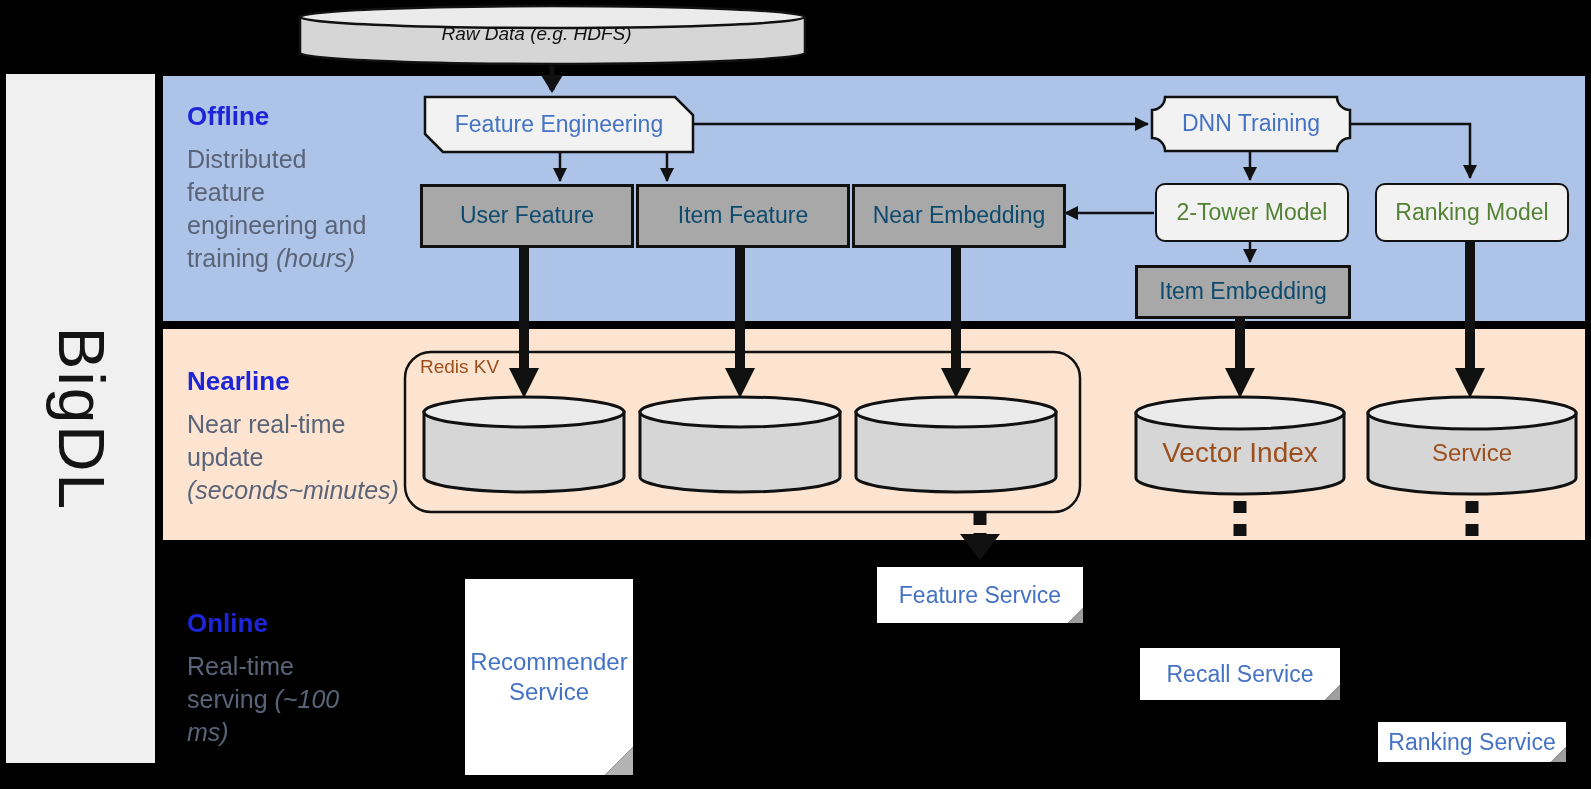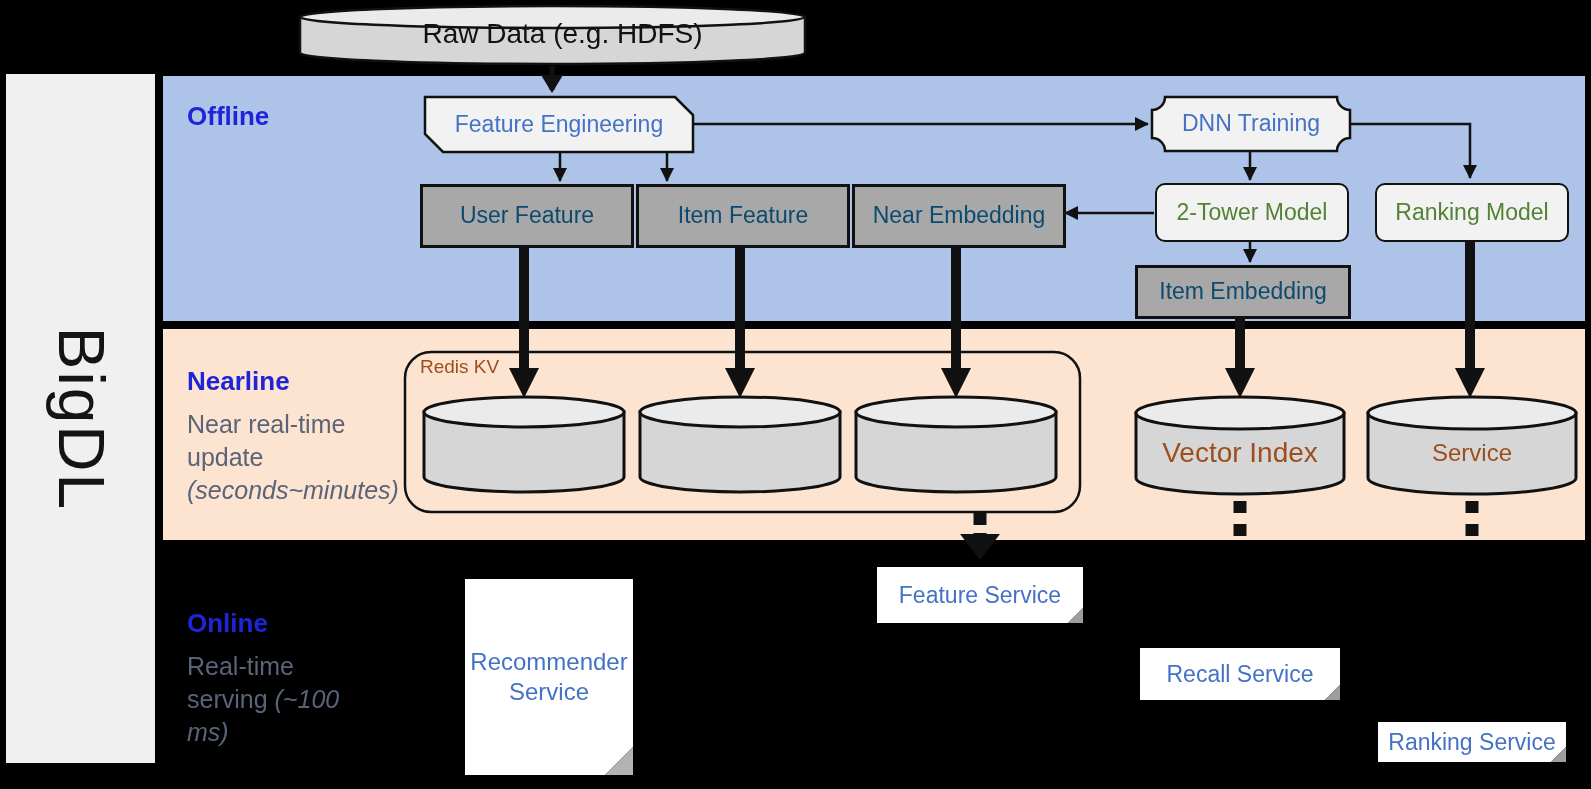--- a/index.html
+++ b/index.html
@@ -141,37 +141,41 @@
     </g>
 
     <g>
       <line x1="980" y1="513" x2="980" y2="534" stroke="#111" stroke-width="13" stroke-dasharray="12 8"></line>
       <polygon points="960,534 1000,534 980,560" fill="#111"></polygon>
     </g>
     <line x1="1240" y1="501" x2="1240" y2="543" stroke="#111" stroke-width="13" stroke-dasharray="12 11"></line>
     <line x1="1472" y1="501" x2="1472" y2="543" stroke="#111" stroke-width="13" stroke-dasharray="12 11"></line>
   </svg>
 
-  <div class="node shape-label black-t" style="left:310px;top:8px;width:505px;height:52px;font-size:28px;">Raw Data (e.g. HDFS)</div>
+  <div class="node shape-label black-t" style="left:284px;top:8px;width:505px;height:52px;font-size:19px;font-style:italic;">Raw Data (e.g. HDFS)</div>
   <div class="node shape-label blue-t" style="left:425px;top:97px;width:268px;height:55px;">Feature Engineering</div>
   <div class="node shape-label blue-t" style="left:1152px;top:97px;width:198px;height:54px;">DNN Training</div>
 
   <div class="node darkbox" style="left:420px;top:184px;width:208px;height:58px;">User Feature</div>
   <div class="node darkbox" style="left:636px;top:184px;width:208px;height:58px;">Item Feature</div>
   <div class="node darkbox" style="left:852px;top:184px;width:208px;height:58px;">Near Embedding</div>
   <div class="node darkbox" style="left:1135px;top:265px;width:210px;height:48px;">Item Embedding</div>
 
   <div class="node roundbox" style="left:1155px;top:183px;width:190px;height:55px;">2-Tower Model</div>
   <div class="node roundbox" style="left:1375px;top:183px;width:190px;height:55px;">Ranking Model</div>
 
   <div id="redis-kv-label" style="left:420px;top:356px;">Redis KV</div>
   <div class="node shape-label brown-t" style="left:1136px;top:428px;width:208px;height:50px;font-size:28px;">Vector Index</div>
   <div class="node shape-label brown-t" style="left:1368px;top:428px;width:208px;height:50px;font-size:24px;">Service</div>
 
   <div class="band-label" style="left:187px;top:101px;">Offline</div>
+  <div class="band-desc" style="left:187px;top:143px;width:188px;">
+    <span>Distributed feature engineering and training</span>
+    <i>(hours)</i>
+  </div>
 
   <div class="band-label" style="left:187px;top:366px;">Nearline</div>
   <div class="band-desc" style="left:187px;top:408px;width:218px;">
     <span>Near real-time update</span>
     <i>(seconds~minutes)</i>
   </div>
 
   <div class="band-label" style="left:187px;top:608px;">Online</div>
   <div class="band-desc" style="left:187px;top:650px;width:170px;">
     <span>Real-time serving</span>

